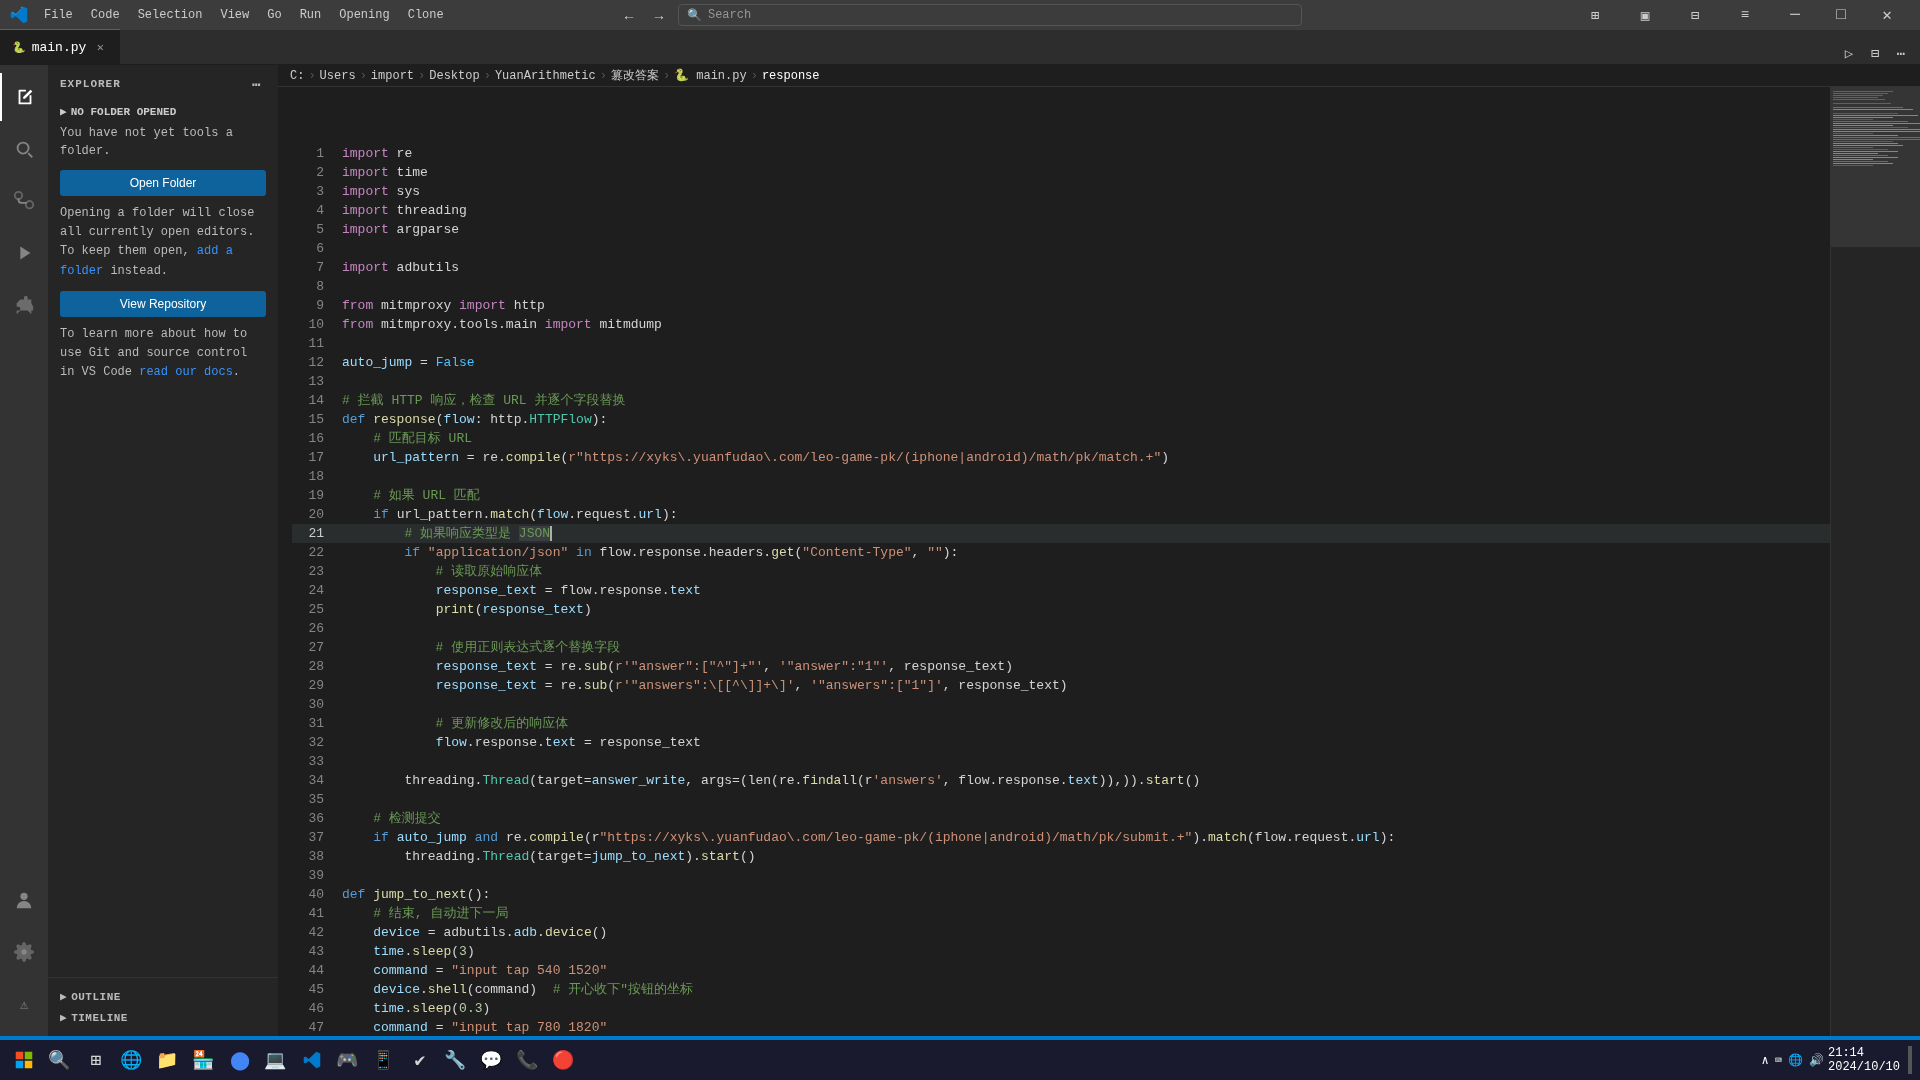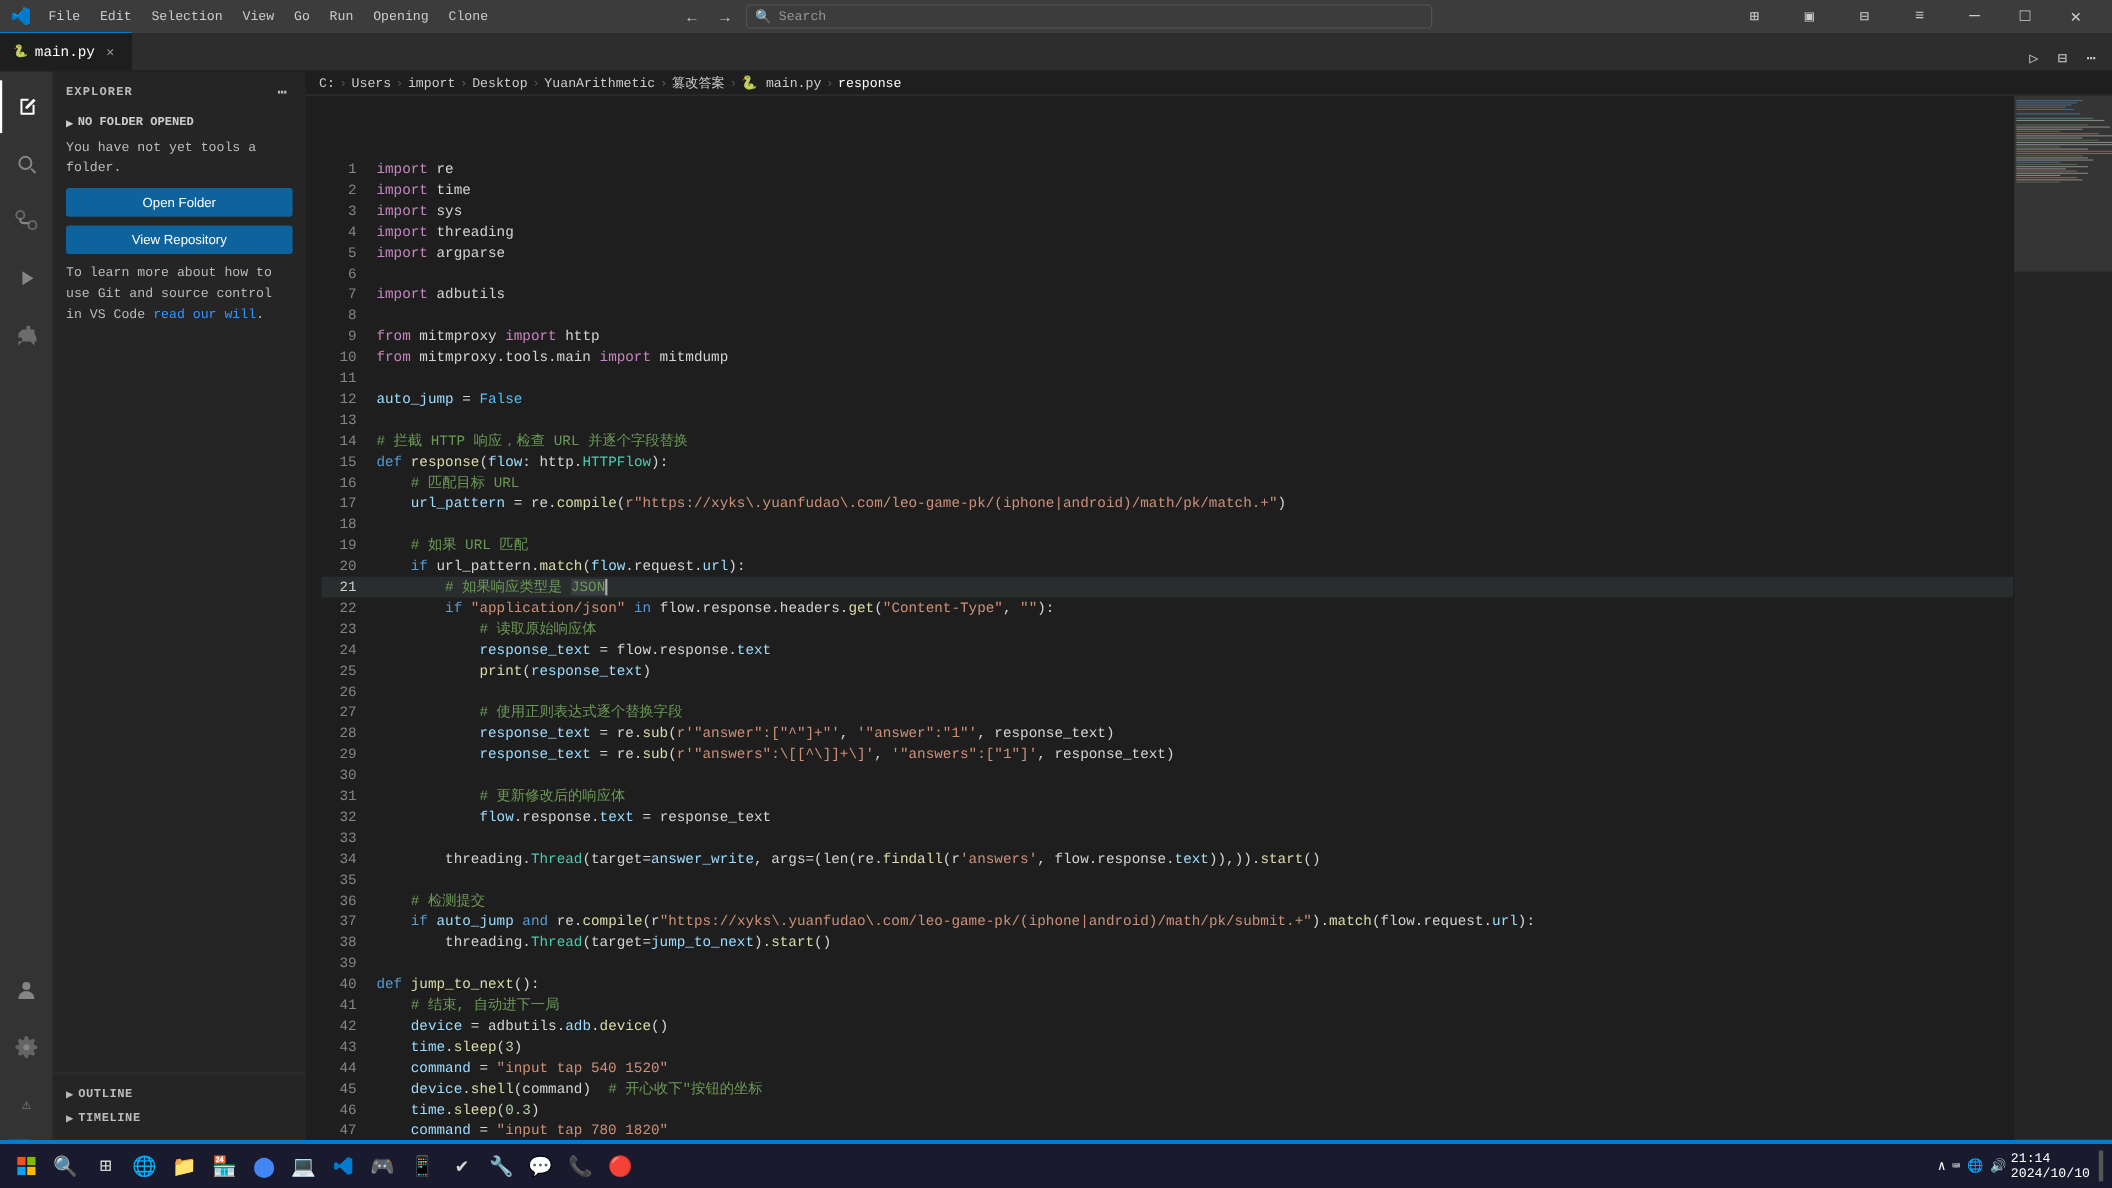--- a/index.html
+++ b/index.html
@@ -458,21 +458,21 @@
 <div class="title-bar">
   <div class="title-bar-left">
     <div class="vscode-logo">
       <svg width="18" height="18" viewBox="0 0 100 100">
         <path d="M74 4L32 44 14 30 4 36v28l10 6 18-14 42 40 22-10V14L74 4z" fill="#007acc"></path>
         <path d="M74 4L32 44 14 30v12l18 8 28-28V4z" fill="#1ba1e2" opacity="0.8"></path>
       </svg>
     </div>
     <div class="menu-items">
       <div class="menu-item">File</div>
-      <div class="menu-item">Edit</div>
+      <div class="menu-item">Code</div>
       <div class="menu-item">Selection</div>
       <div class="menu-item">View</div>
       <div class="menu-item">Go</div>
       <div class="menu-item">Run</div>
       <div class="menu-item">Opening</div>
       <div class="menu-item">Clone</div>
     </div>
   </div>
   <div class="title-center">
     <button class="nav-btn">←</button>
@@ -562,24 +562,29 @@
       </div>
     </div>
     <div class="sidebar-content">
       <div class="sidebar-section">
         <div class="sidebar-folder-label">
           <span>▶</span>
           <span>NO FOLDER OPENED</span>
         </div>
         <div class="no-folder-text">You have not yet tools a folder.</div>
         <button class="btn-primary">Open Folder</button>
+        <div class="sidebar-info-text">
+          <span>Opening a folder will close all currently open editors. To keep them open,</span>
+          <span class="sidebar-link">add a folder</span>
+          <span>instead.</span>
+        </div>
         <button class="btn-primary">View Repository</button>
         <div class="sidebar-info-text">
           <span>To learn more about how to use Git and source control in VS Code</span>
-          <span class="sidebar-link">read our will</span><span>.</span>
+          <span class="sidebar-link">read our docs</span><span>.</span>
         </div>
       </div>
     </div>
     <div class="sidebar-bottom">
       <div class="sidebar-section-header">
         <span>▶</span>
         <span>OUTLINE</span>
       </div>
       <div class="sidebar-section-header">
         <span>▶</span>

